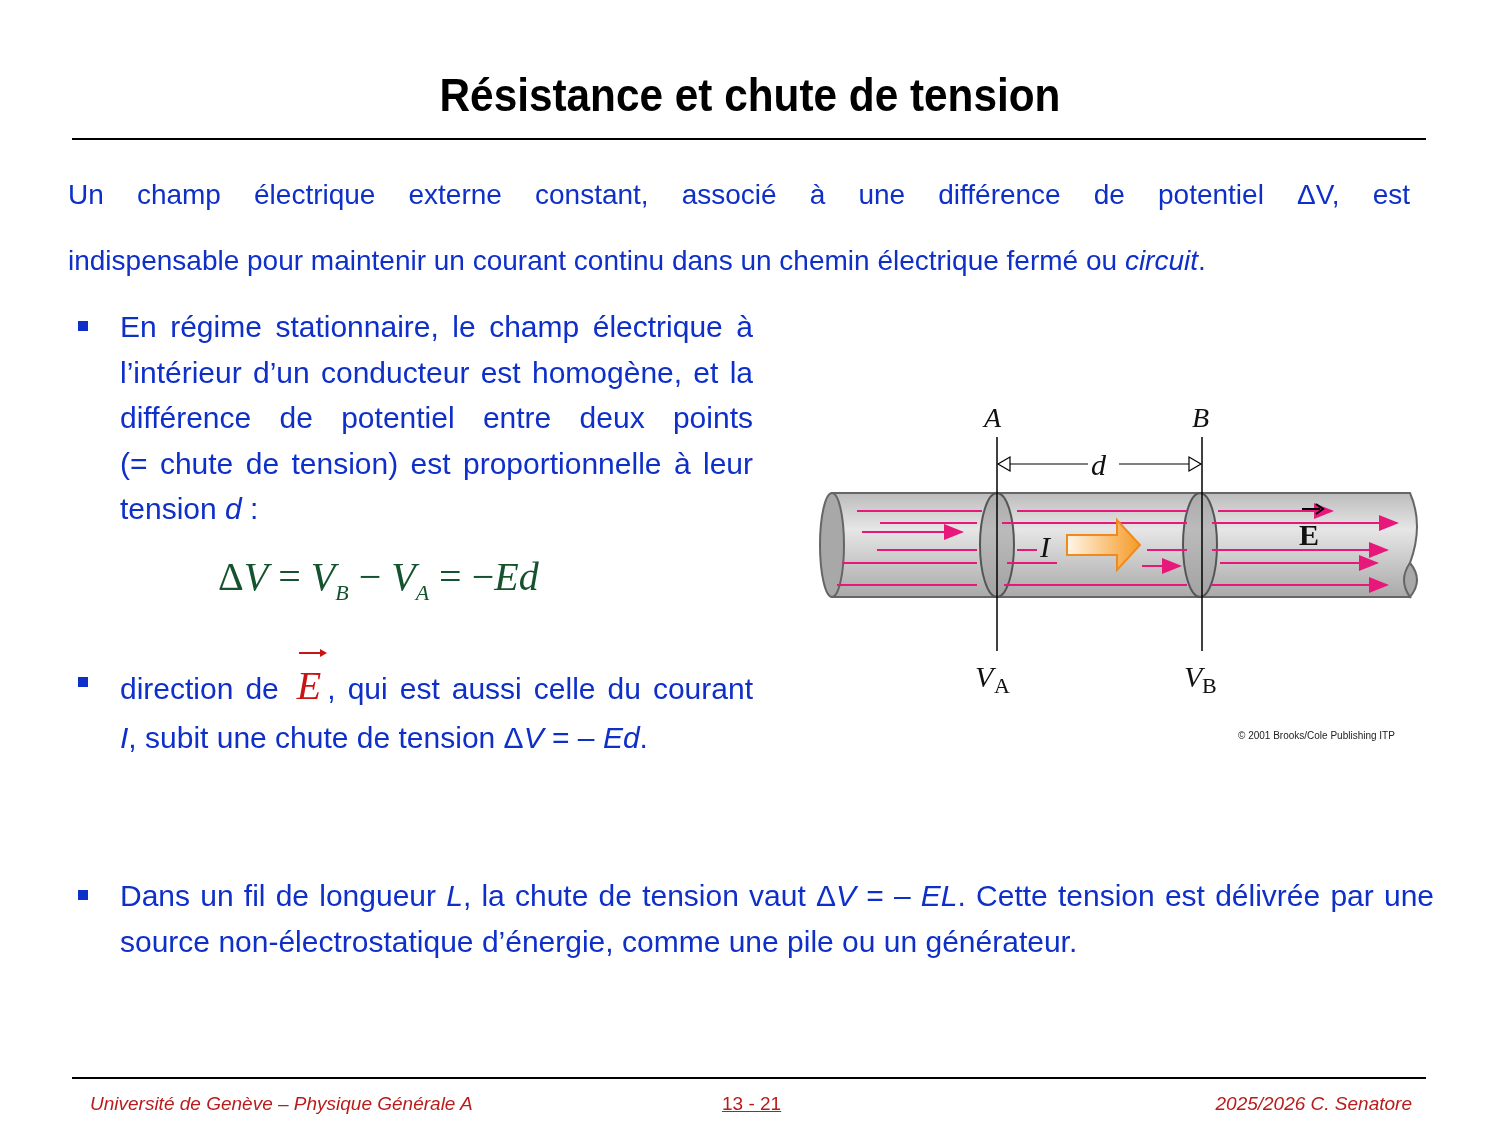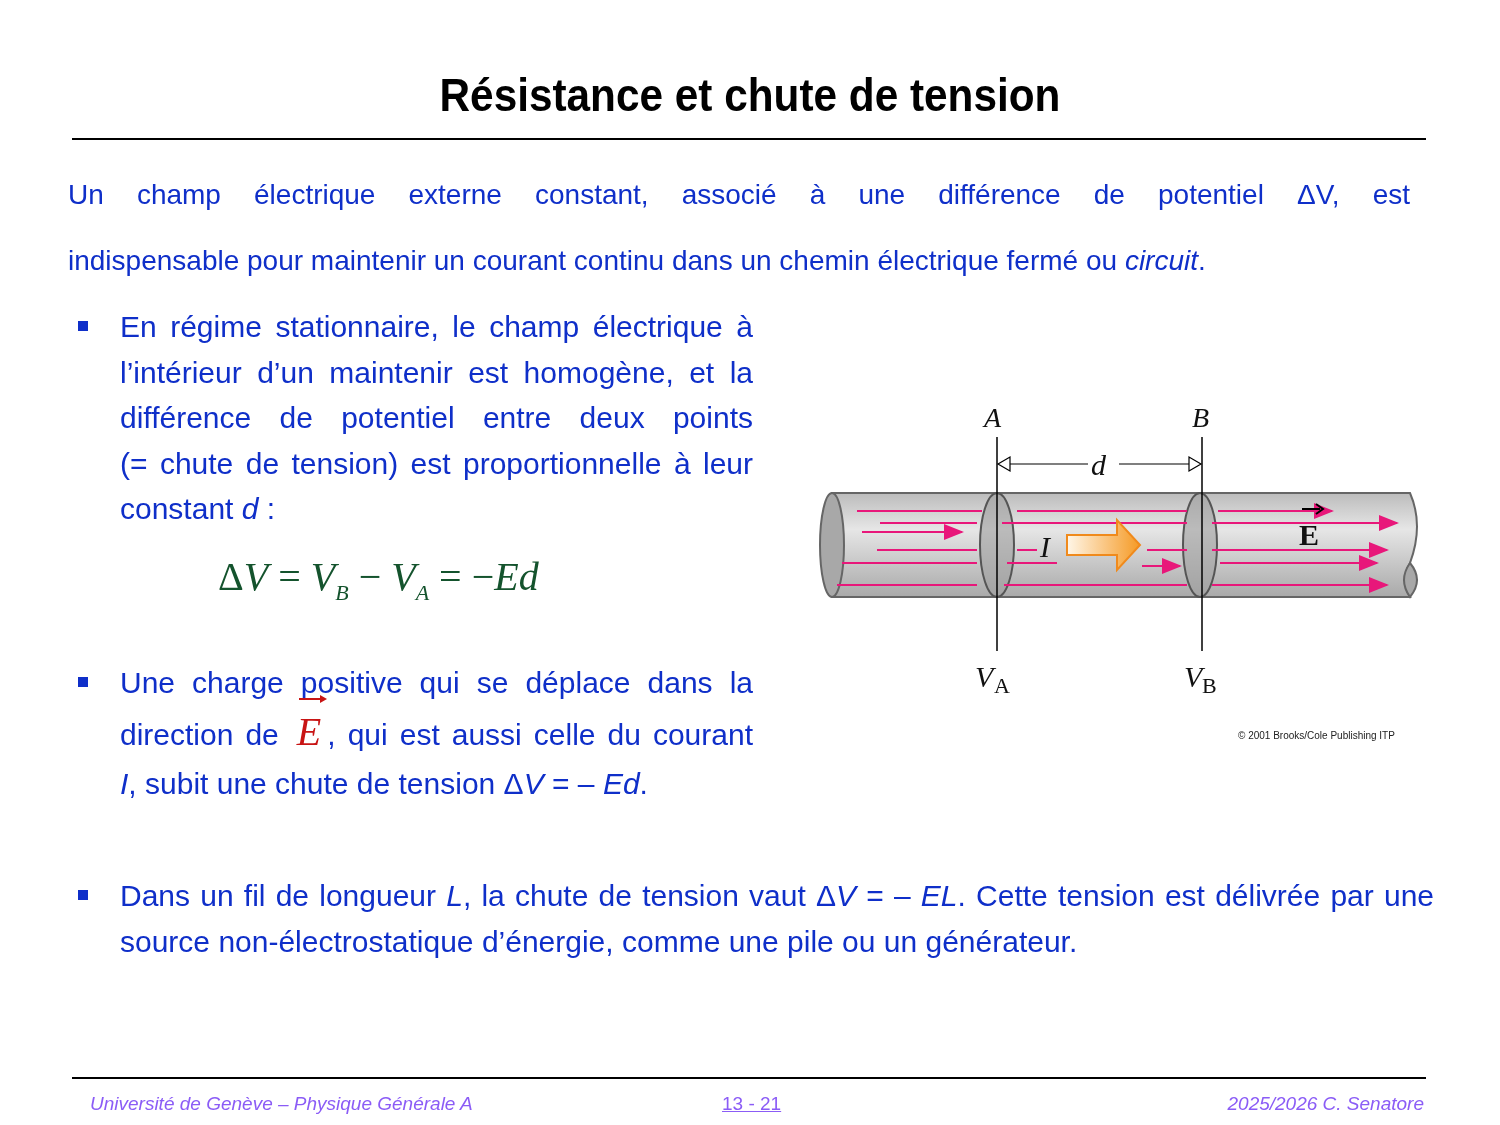--- a/index.html
+++ b/index.html
@@ -24,50 +24,49 @@
   .eq i { font-style:italic; }
   .eq sub { font-size:22px; vertical-align:-10px; font-style:italic; }
   .evec { font-family:"Liberation Serif", serif; font-style:italic; color:#c81414; font-size:40px;
           position:relative; display:inline-block; margin:0 6px; }
   .evec .arr { position:absolute; top:-8px; left:2px; width:26px; height:2px; background:#c81414; }
   .evec .arr::after { content:""; position:absolute; right:-2px; top:-3px; border-left:7px solid #c81414;
           border-top:4px solid transparent; border-bottom:4px solid transparent; }
   .figure { position:absolute; left:812px; top:395px; width:620px; height:330px; }
   .copyright { position:absolute; left:1238px; top:701px; font-size:10px; color:#222;margin-top:29px; }
   .footer-rule { position:absolute; top:1077px; left:72px; width:1354px; height:2px; background:#000; }
-  .footer { position:absolute; top:1093px; font-size:19px; font-style:italic; color:#8b5cf6; }
+  .footer { position:absolute; top:1093px; font-size:19px; font-style:italic; color:#b91c1c; }
   .f-left { left:90px; }
   .f-center { left:722px; font-style:normal;text-decoration:underline; }
-  .f-right { right:76px;margin-left:48px; }
+  .f-right { right:88px;margin-left:48px; }
 </style>
 </head>
 <body>
 
 <div class="title">Résistance et chute de tension</div>
 <div class="title-rule"></div>
 
 <div class="intro">
   <span class="intro-line">Un champ électrique externe constant, associé à une différence de potentiel ΔV, est</span>
   <span class="intro-line last"><span>indispensable pour maintenir un courant continu dans un chemin électrique fermé ou </span><i>circuit</i><span>.</span></span>
 </div>
 
 <div class="bullet b1">
   <span class="sq"></span>
   <span class="jline">En régime stationnaire, le champ électrique à</span>
-  <span class="jline">l’intérieur d’un maintenir est homogène, et la</span>
+  <span class="jline">l’intérieur d’un conducteur est homogène, et la</span>
   <span class="jline">différence de potentiel entre deux points</span>
   <span class="jline">(= chute de tension) est proportionnelle à leur</span>
-  <span class="jline last"><span>constant </span><i>d</i><span> :</span></span>
+  <span class="jline last"><span>tension </span><i>d</i><span> :</span></span>
 </div>
 
 <div class="eq"><span>Δ</span><i>V</i><span> = </span><i>V</i><sub>B</sub><span> − </span><i>V</i><sub>A</sub><span> = −</span><i>Ed</i></div>
 
 <div class="bullet b2">
   <span class="sq"></span>
-  <span class="jline">Une charge positive qui se déplace dans la</span>
   <span class="jline" style="line-height:52px;"><span>direction de </span><span class="evec"><span class="arr"></span><span>E</span></span><span>, qui est aussi celle du courant</span></span>
   <span class="jline last"><i>I</i><span>, subit une chute de tension Δ</span><i>V</i><span> =  – </span><i>Ed</i><span>.</span></span>
 </div>
 
 <div class="bullet b3">
   <span class="sq"></span>
   <span class="jline"><span>Dans un fil de longueur </span><i>L</i><span>, la chute de tension vaut Δ</span><i>V</i><span> = – </span><i>EL</i><span>. Cette tension est délivrée par une</span></span>
   <span class="jline last">source non-électrostatique d’énergie, comme une pile ou un générateur.</span>
 </div>
 

